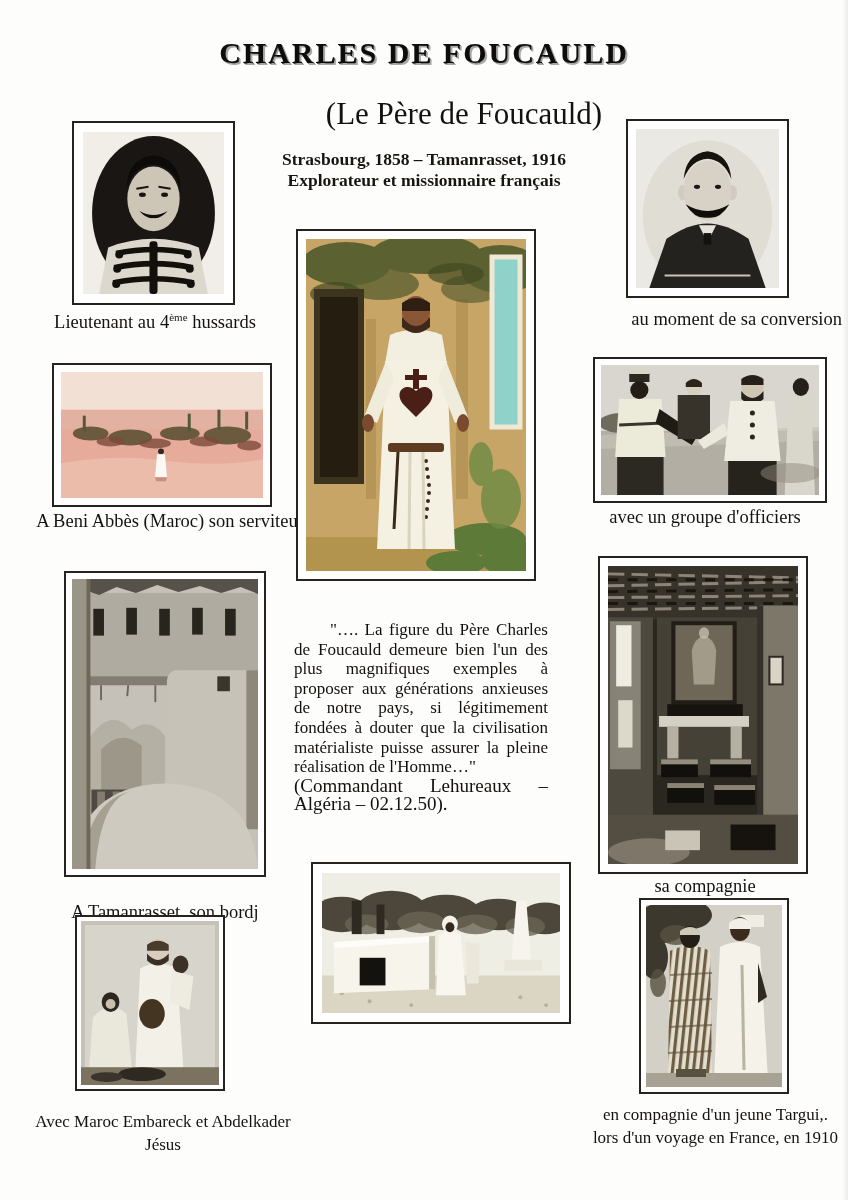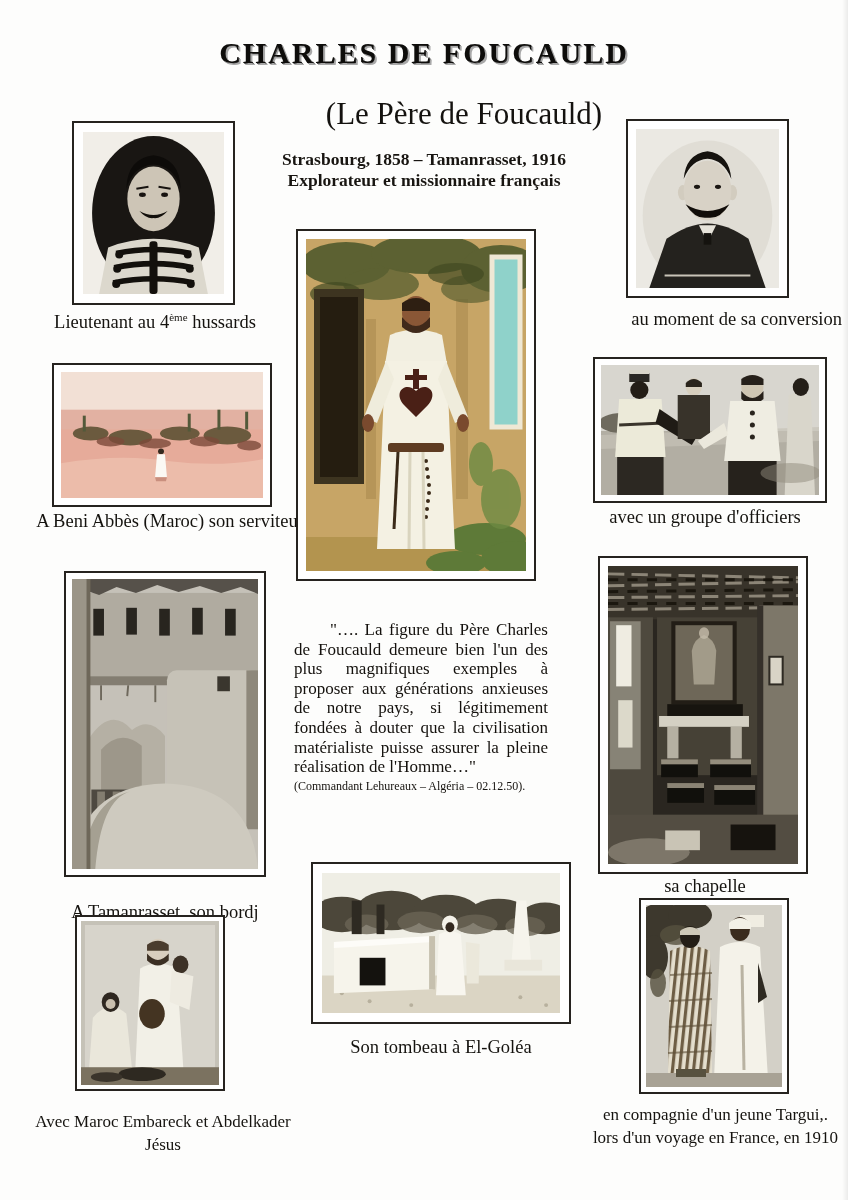--- a/index.html
+++ b/index.html
@@ -37,21 +37,21 @@
     line-height:23px; white-space:nowrap;
   }
   .caption.small { font-size:17px; white-space:normal; }
   .caption sup { font-size:11px; vertical-align:super; }
   .quote {
     position:absolute; left:294px; top:620px; width:254px;
     font-size:17px; line-height:19.6px; text-align:justify; color:#14110d;
   }
   .quote p { margin:0; }
   .quote .body { text-indent:36px; }
-  .quote .attribution { font-size:12px; line-height:18.5px; text-align:justify; }
+  .quote .attribution { font-size:19px; line-height:18.5px; text-align:justify; }
 </style>
 </head>
 <body>
 
 <div class="page">
 
   <div class="title">CHARLES DE FOUCAULD</div>
   <div class="subtitle">(Le Père de Foucauld)</div>
   <div class="meta">
     <div>Strasbourg, 1858 – Tamanrasset, 1916</div>
@@ -278,21 +278,20 @@
       <path d="M12,70 L112,64 L112,118 L12,122 Z" fill="#f6f4eb"></path>
       <path d="M12,70 L112,64 L112,70 L12,76 Z" fill="#fdfcf8"></path>
       <rect x="38" y="86" width="26" height="28" fill="#14120e"></rect>
       <rect x="108" y="64" width="6" height="54" fill="#c6c0ae"></rect>
       <path d="M118,62 Q129,56 140,62 L145,124 L115,124 Z" fill="#f8f6ef"></path>
       <ellipse cx="129" cy="52" rx="8" ry="9" fill="#f4f2e9"></ellipse>
       <ellipse cx="129" cy="55" rx="4.5" ry="5" fill="#33291f"></ellipse>
       <path d="M145,70 L159,72 L158,112 L146,112 Z" fill="#ebe8db"></path>
     </svg>
   </div>
-  <div class="caption" style="left:316px; top:1036px; width:250px;">Son tombeau à El-Goléa</div>
 
   <div class="frame" style="left:626px; top:119px; width:163px; height:179px; padding:8px;">
     <svg viewBox="0 0 150 165" preserveAspectRatio="none">
       <rect width="150" height="165" fill="#ebe9e3"></rect>
       <ellipse cx="75" cy="90" rx="68" ry="78" fill="#e0ddd5"></ellipse>
       <path d="M14,165 L32,114 Q55,98 75,98 Q95,98 118,114 L136,165 Z" fill="#24221e"></path>
       <path d="M66,100 L75,118 L84,100 Z" fill="#e6e3da"></path>
       <rect x="71" y="108" width="8" height="12" fill="#15130f"></rect>
       <ellipse cx="49" cy="66" rx="5" ry="8" fill="#d2ccbf"></ellipse>
       <ellipse cx="101" cy="66" rx="5" ry="8" fill="#d2ccbf"></ellipse>
@@ -381,21 +380,21 @@
           <rect x="58" y="220" width="36" height="5" fill="#8a8374"></rect>
         <rect x="104" y="224" width="40" height="18" fill="#11100c"></rect>
           <rect x="104" y="222" width="40" height="5" fill="#8a8374"></rect>
       </g>
       <rect y="252" width="186" height="50" fill="#534d42"></rect>
       <ellipse cx="40" cy="290" rx="40" ry="14" fill="#9a9384" opacity="0.6"></ellipse>
       <rect x="56" y="268" width="34" height="20" fill="#c9c4b5"></rect>
       <rect x="120" y="262" width="44" height="26" fill="#16130e"></rect>
     </svg>
   </div>
-  <div class="caption" style="left:580px; top:875px; width:250px;">sa chapelle</div>
+  <div class="caption" style="left:580px; top:875px; width:250px;">sa compagnie</div>
 
   <div class="frame" style="left:639px; top:898px; width:150px; height:196px; padding:5px;">
     <svg viewBox="0 0 136 182" preserveAspectRatio="none">
       <defs>
         <pattern id="targuiStripes" width="7" height="7" patternUnits="userSpaceOnUse" patternTransform="rotate(6)">
           <rect width="7" height="7" fill="#e4decd"></rect>
           <rect width="3.2" height="7" fill="#6e5e45"></rect>
         </pattern>
       </defs>
       <rect width="136" height="182" fill="#d3d0c7"></rect>

